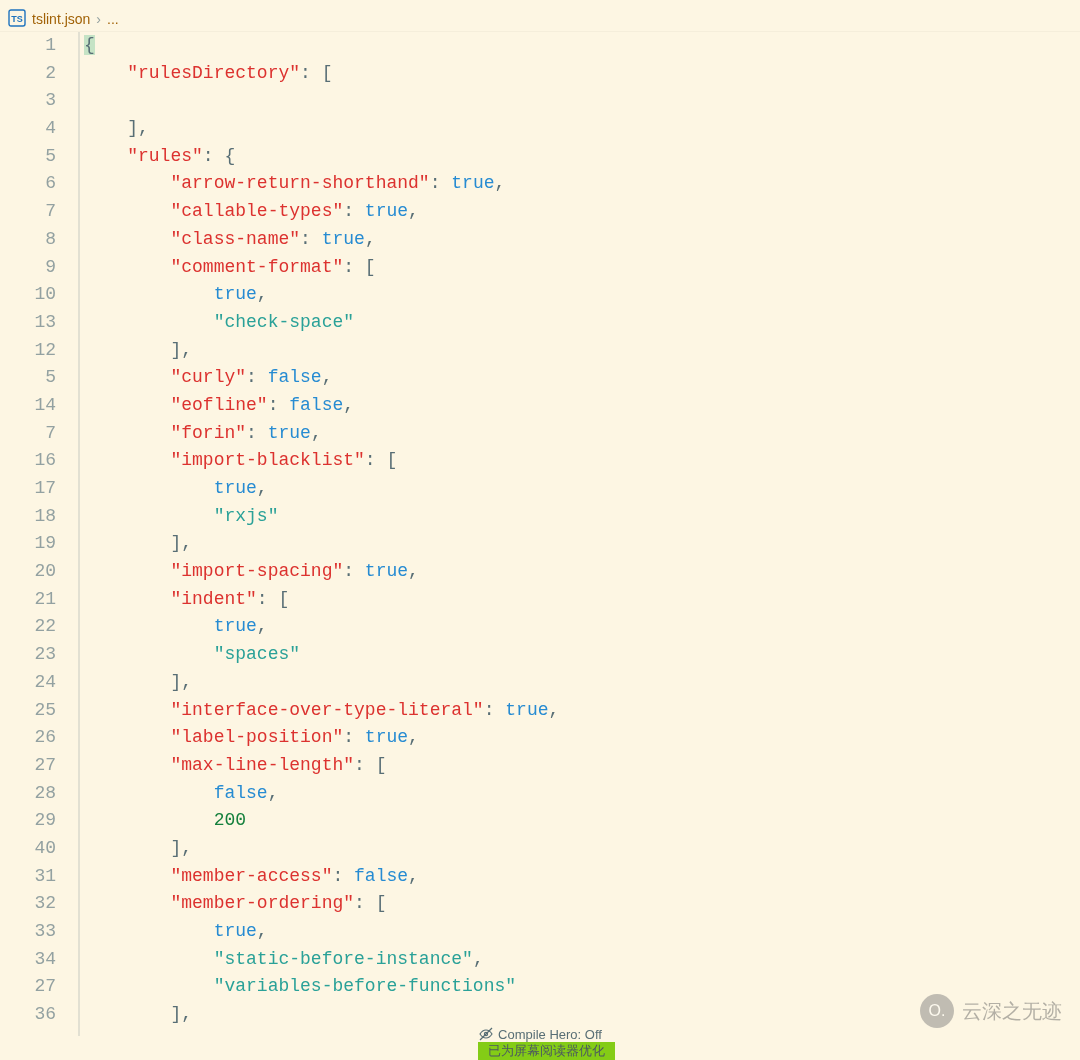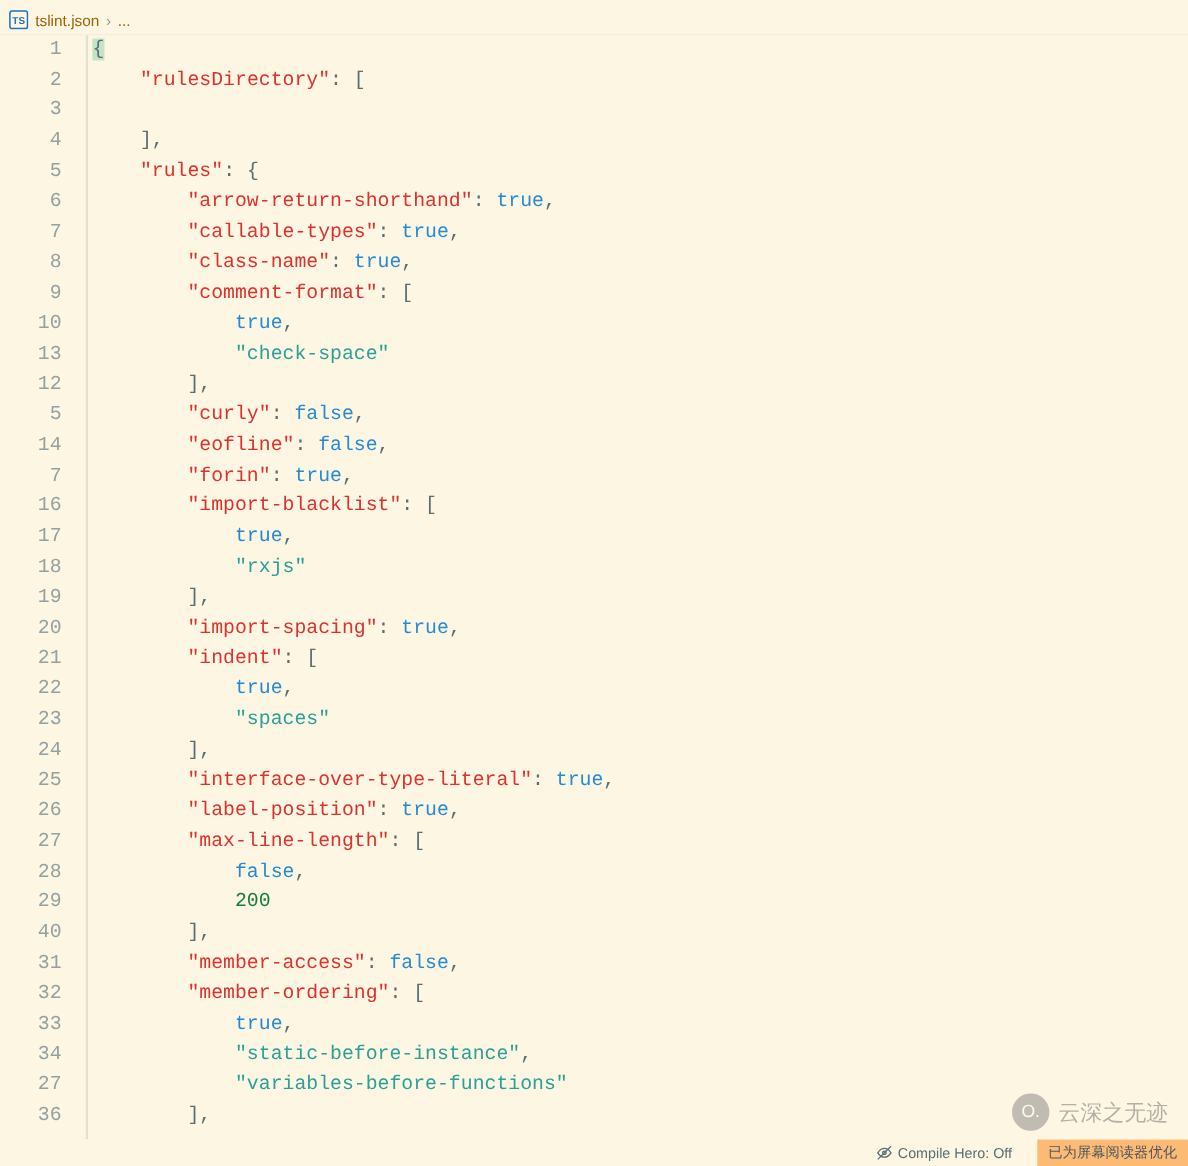--- a/index.html
+++ b/index.html
@@ -64,30 +64,31 @@
     position: absolute;
     bottom: 0;
     right: 0;
     left: 0;
     height: 24px;
     display: flex;
     justify-content: flex-end;
     align-items: center;
     font-family: -apple-system, 'Segoe UI', sans-serif;
     font-size: 13px;
+    flex-direction: column;
   }
   .status-item {
     padding: 0 10px;
     height: 24px;
     display: flex;
     align-items: center;
     color: #586e75;
   }
   .status-item.reader {
-    background: #fdba74;
+    background: #84cc16;
     color: #4b5860;
     margin-left: 13px;
   }
   .watermark {
     position: absolute;
     right: 18px;
     bottom: 32px;
     opacity: 0.45;
     display: flex;
     align-items: center;

